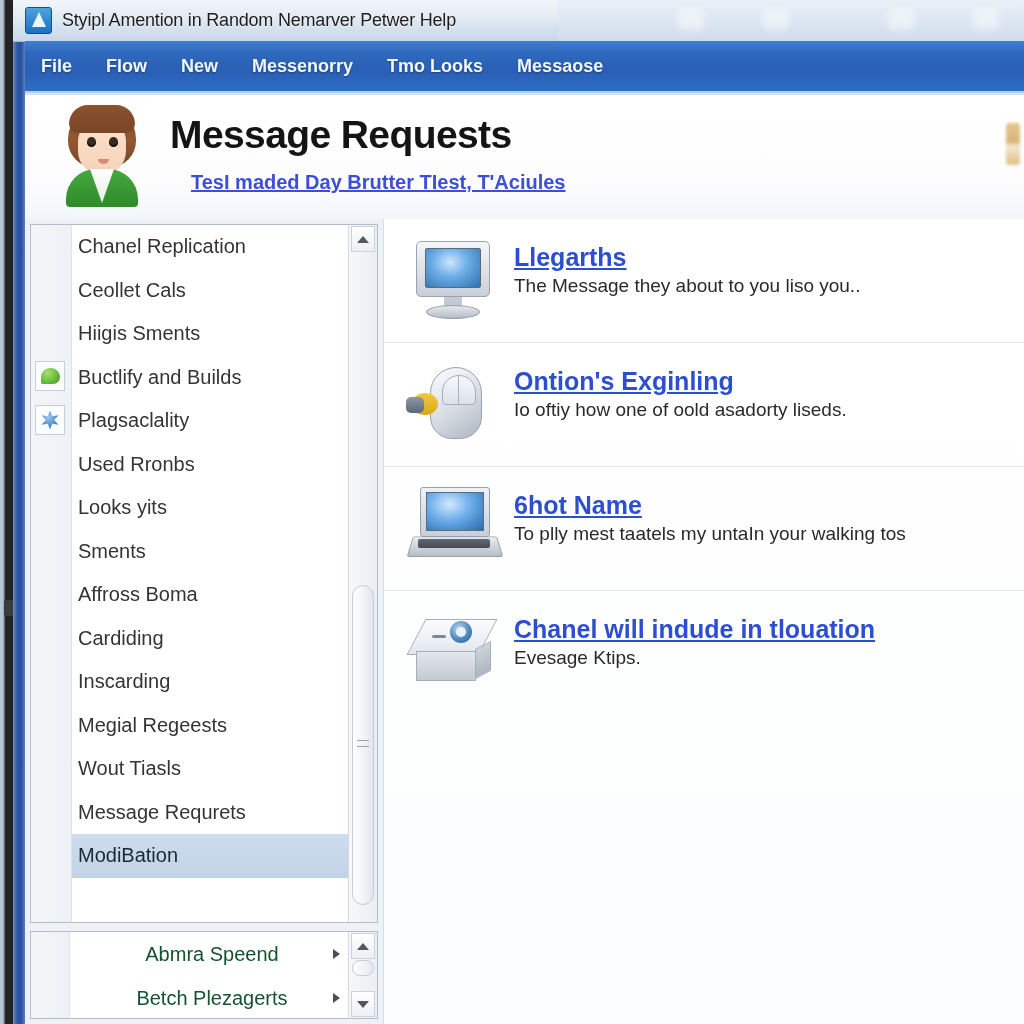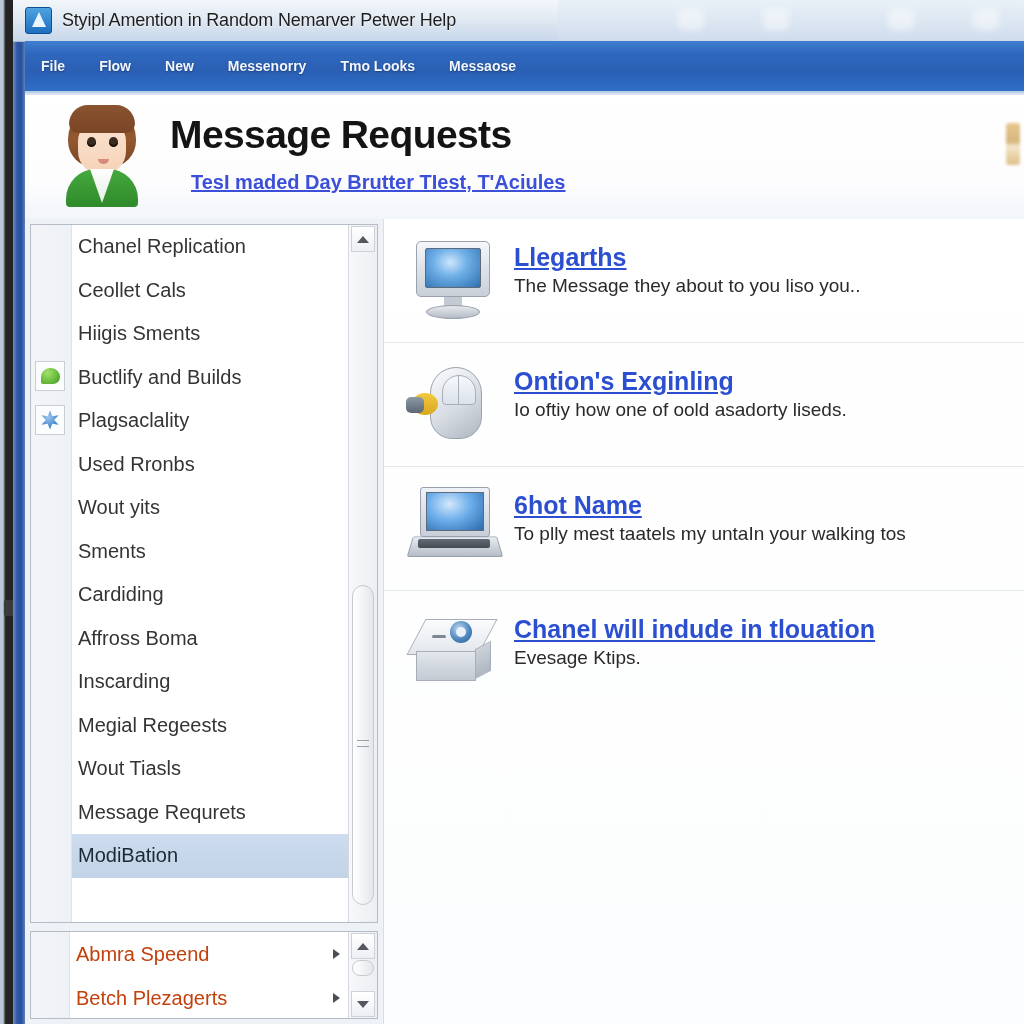--- a/index.html
+++ b/index.html
@@ -35,21 +35,21 @@
     width:0;height:0;border-left:7px solid transparent;border-right:7px solid transparent;
     border-bottom:15px solid #eaf5ff;}
   .title-text{font-size:18px;font-weight:400;color:#1d1d1d;letter-spacing:-.2px;white-space:nowrap;
     text-shadow:0 1px 1px rgba(255,255,255,.7);}
 
   
   .menubar{position:absolute;left:25px;top:41px;width:999px;height:52px;
     background:linear-gradient(180deg,#3f7fd0 0%,#2e68bd 25%,#2a5fb4 60%,#2f6ec6 100%);
     display:flex;align-items:center;padding-left:16px;box-sizing:border-box;
     border-bottom:2px solid #b9cde6;}
-  .menu-item{color:#f2f7ff;font-size:14px;font-weight:700;margin-right:34px;white-space:nowrap;
+  .menu-item{color:#f2f7ff;font-size:18px;font-weight:700;margin-right:34px;white-space:nowrap;
     text-shadow:0 1px 2px rgba(0,0,0,.35);cursor:default;}
 
   
   .header{position:absolute;left:25px;top:95px;width:999px;height:124px;
     background:linear-gradient(180deg,#ffffff 0%,#fdfdfe 70%,#f2f5fa 100%);
     border-bottom:2px solid #c9d8ea;}
   .avatar{position:absolute;left:29px;top:8px;width:96px;height:102px;}
   .av-hair{position:absolute;left:14px;top:2px;width:68px;height:62px;border-radius:34px 34px 26px 26px;
     background:linear-gradient(180deg,#7b4a28 0%,#93582f 55%,#7a4526 100%);}
   .av-face{position:absolute;left:24px;top:16px;width:48px;height:56px;border-radius:24px 24px 26px 26px;
@@ -103,21 +103,21 @@
   .ar-up{width:0;height:0;border-left:6px solid transparent;border-right:6px solid transparent;border-bottom:7px solid #53585f;}
   .ar-dn{width:0;height:0;border-left:6px solid transparent;border-right:6px solid transparent;border-top:7px solid #53585f;}
   .sb-thumb{position:absolute;left:3px;width:22px;border-radius:11px;
     background:linear-gradient(90deg,#ffffff 0%,#f4f5f7 45%,#e3e6ea 100%);border:1px solid #c6cbd3;box-sizing:border-box;}
   .sb-grip{position:absolute;left:50%;transform:translateX(-50%);width:12px;height:1px;background:#9aa1ab;}
 
   
   .listbox2{position:absolute;left:5px;top:712px;width:348px;height:88px;
     background:#ffffff;border:1px solid #b4bcc6;box-sizing:border-box;overflow:hidden;}
   .row2{height:44px;display:flex;align-items:center;padding-left:6px;box-sizing:border-box;
-    font-size:20px;color:#c2410c;white-space:nowrap;position:relative;cursor:default;}
+    font-size:20px;color:#14532d;white-space:nowrap;position:relative;cursor:default;justify-content:center;}
   .submenu-ar{position:absolute;right:8px;width:0;height:0;
     border-top:5px solid transparent;border-bottom:5px solid transparent;border-left:7px solid #4a4f56;}
 
   
   .rightpane{position:absolute;left:358px;top:0;width:641px;height:805px;
     background:linear-gradient(180deg,#ffffff 0%,#fcfdfe 100%);border-left:1px solid #d8dee6;}
   .entry{position:relative;height:124px;display:flex;align-items:flex-start;
     padding:18px 10px 0 22px;box-sizing:border-box;border-bottom:1px solid #e3e7ec;}
   .entry .eicon{flex:0 0 auto;width:96px;height:86px;position:relative;margin-right:12px;}
   .etext{padding-top:6px;}
@@ -241,30 +241,30 @@
           <div class="row">
               <span>Buctlify and Builds</span>
             </div>
           <div class="row">
               <span>Plagsaclality</span>
             </div>
           <div class="row">
               <span>Used Rronbs</span>
             </div>
           <div class="row">
-              <span>Wout yits</span>
+              <span>Looks yits</span>
             </div>
           <div class="row">
               <span>Sments</span>
             </div>
           <div class="row">
+              <span>Affross Boma</span>
+            </div>
+          <div class="row">
               <span>Cardiding</span>
-            </div>
-          <div class="row">
-              <span>Affross Boma</span>
             </div>
           <div class="row">
               <span>Inscarding</span>
             </div>
           <div class="row">
               <span>Megial Regeests</span>
             </div>
           <div class="row">
               <span>Wout Tiasls</span>
             </div>

